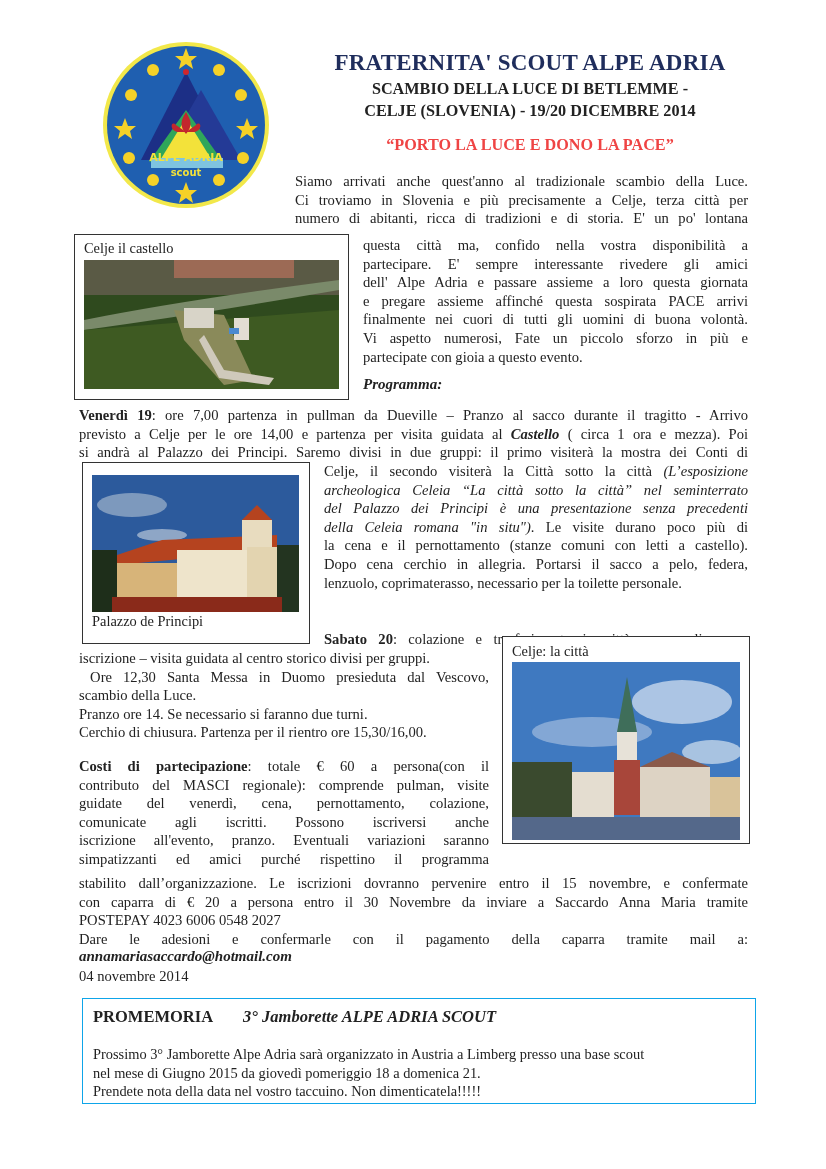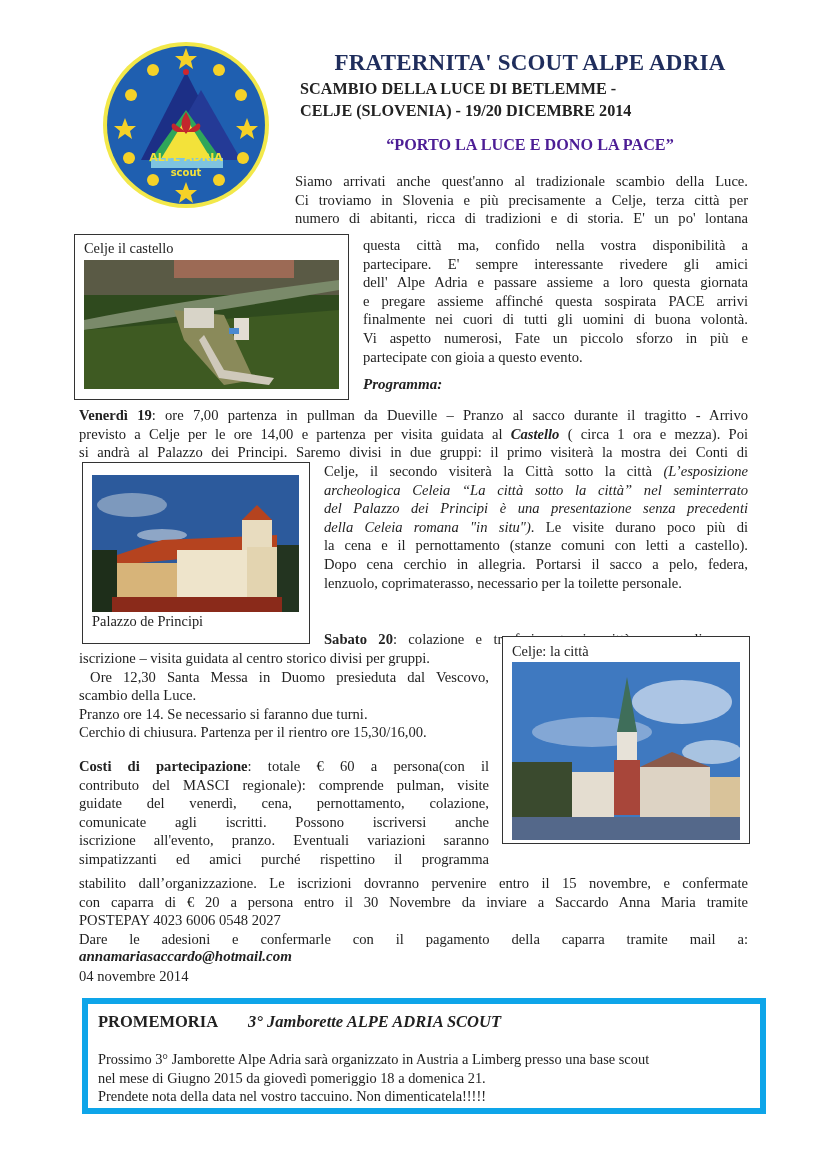--- a/index.html
+++ b/index.html
@@ -7,24 +7,24 @@
          font-family: "Liberation Serif", "DejaVu Serif", serif; color: #222; }
   .abs { position: absolute; }
   .txt { font-size: 14.6px; line-height: 18.6px; }
   .jline { text-align: justify; text-align-last: justify; white-space: nowrap; display:block; }
   .line { display:block; white-space: nowrap; }
 
   
   #logo { left: 101px; top: 40px; width: 170px; height: 170px; }
   #title { left: 300px; top: 50px; width: 460px; text-align: center; font-weight: bold;
            font-size: 23px; color: #1f2d5c; letter-spacing: 0.2px; }
-  #subtitle1, #subtitle2 { left: 300px; width: 460px; font-weight: bold; font-size: 16.2px; color:#222; }
+  #subtitle1, #subtitle2 { left: 300px; width: 460px; text-align: center; font-weight: bold; font-size: 16.2px; color:#222; }
   #subtitle1 { top: 80px; }
   #subtitle2 { top: 102px; }
-  #motto { left: 300px; top: 136px; width: 460px; text-align:center; font-weight:bold; font-size: 16.2px; color:#4c1d95; }
+  #motto { left: 300px; top: 136px; width: 460px; text-align:center; font-weight:bold; font-size: 16.2px; color:#ef4444; }
 
   
   #intro-top { left: 295px; top: 172px; width: 453px; }
   #intro-wrap { left: 363px; top: 236px; width: 385px; }
   #programma { left: 363px; top: 376px; font-style: italic; font-weight: bold; font-size: 15px; }
 
   
   .figbox { border: 1px solid #333; background: #fff; }
   .figcap { font-size: 14.4px; color:#222; }
   #fig-castello { left: 74px; top: 234px; width: 273px; height: 164px; }
@@ -46,21 +46,21 @@
   #sabato-rest { left: 79px; top: 649px; width: 410px; }
   #costi { left: 79px; top: 757px; width: 410px; }
   #costi-rest { left: 79px; top: 874px; width: 669px; }
   b.lbl { font-weight: bold; }
   i.it { font-style: italic; }
 
   #email { left: 79px; top: 948px; font-style: italic; font-weight:bold; font-size: 15px; }
   #date { left: 79px; top: 967px; }
 
   
-  #promemoria { left: 82px; top: 998px; width: 672px; height: 104px; border: 6px solid #0ea5e9; }
+  #promemoria { left: 82px; top: 998px; width: 672px; height: 104px; border: 1px solid #0ea5e9; }
   #promo-title { position:absolute; left:10px; top:8px; font-weight:bold; font-size:16.5px; color:#222; white-space:nowrap; }
   #promo-title .sub { font-style: italic; margin-left: 30px; }
   #promo-body { position:absolute; left:10px; top:46px; width: 652px; font-size: 14.4px; line-height: 18.5px; }
 </style>
 </head>
 <body>
 
 <div id="logo" class="abs">
   <svg width="170" height="170" viewBox="0 0 170 170">
     <circle cx="85" cy="85" r="83" fill="#f2e84a"></circle>

